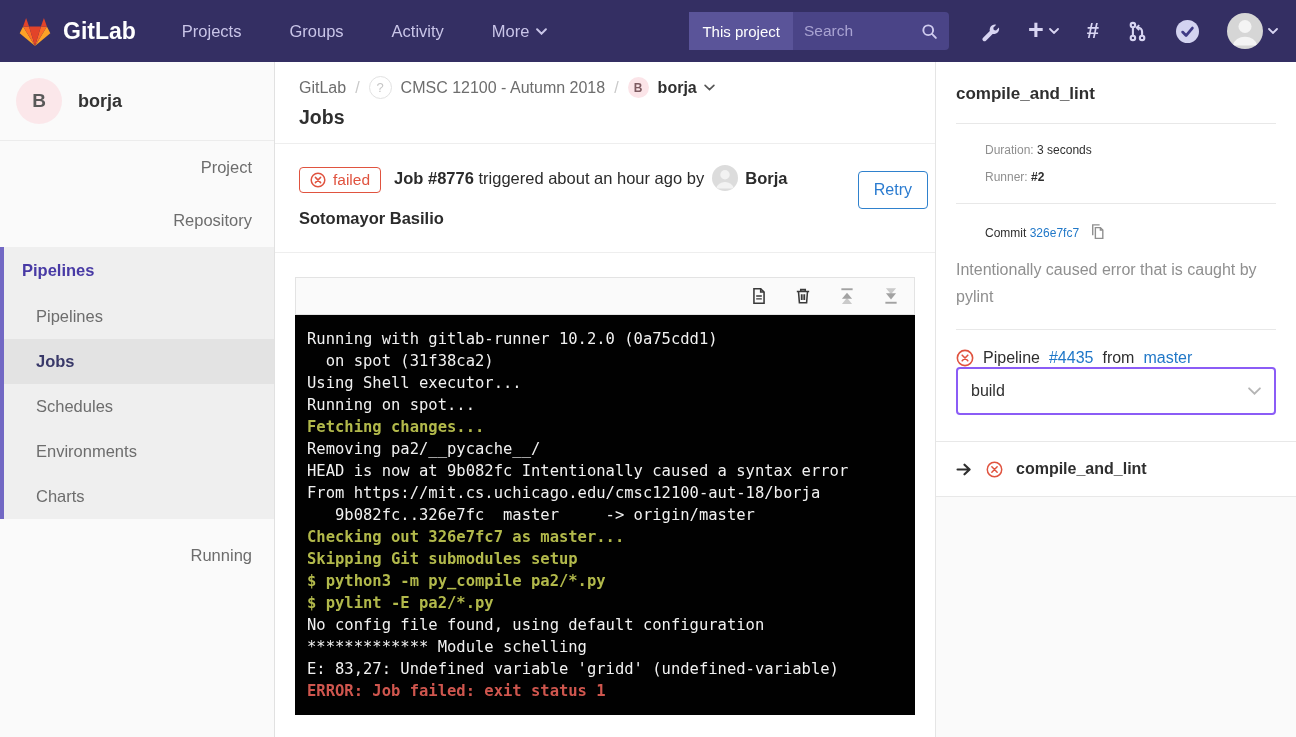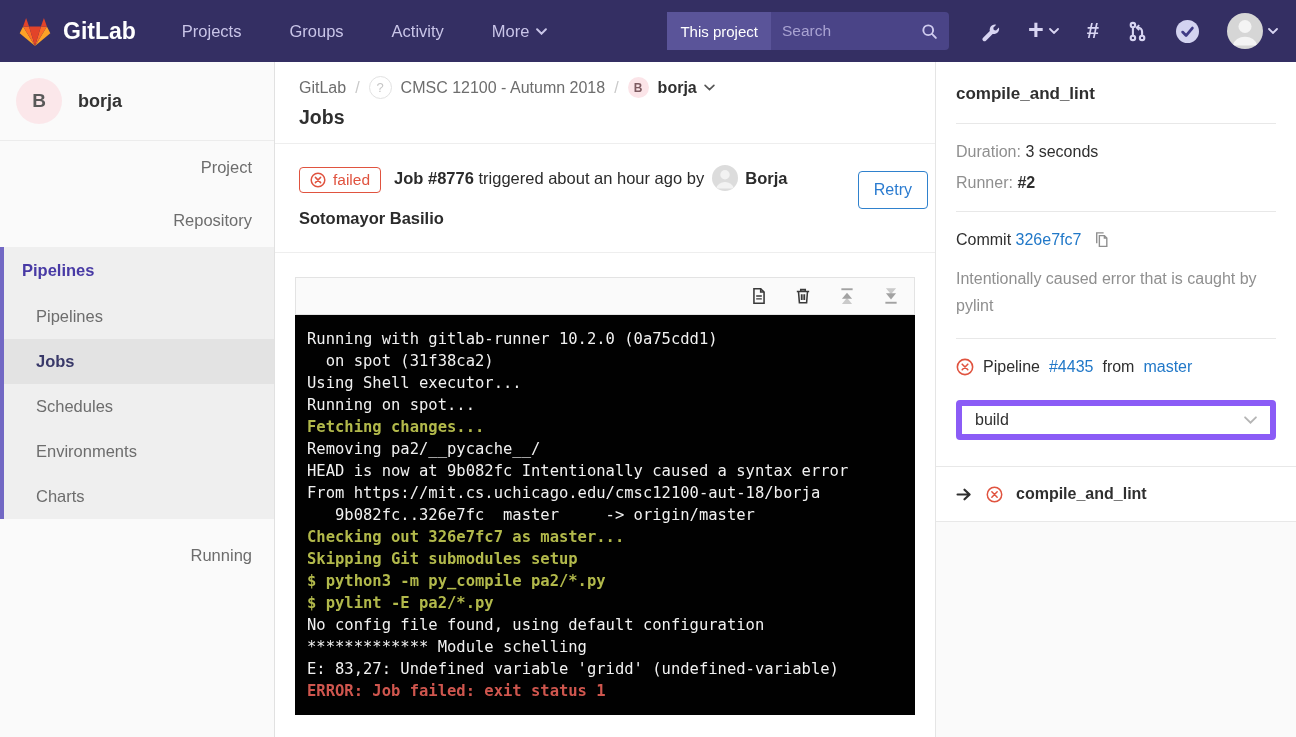--- a/index.html
+++ b/index.html
@@ -13,21 +13,21 @@
 
   
   .navbar{position:absolute;top:0;left:0;width:1296px;height:62px;
     background:var(--navbar-bg,#342f63);display:flex;align-items:center;padding:0 18px;z-index:5;}
   .logo{display:flex;align-items:center;gap:11px;cursor:pointer;}
   .logo-text{color:#fff;font-size:23px;font-weight:bold;}
   .nav-links{display:flex;gap:48px;margin-left:46px;}
   .nav-link{color:#c9c5e8;font-size:16.5px;cursor:pointer;display:flex;align-items:center;gap:7px;}
   .searchbar{display:flex;margin-left:auto;height:38px;border-radius:4px;overflow:hidden;padding-left:44px;}
   .search-scope{background:#5a5499;color:#fff;font-size:15px;padding:0 13px;display:flex;align-items:center;border:none;cursor:pointer;font-family:inherit;white-space:nowrap;}
-  .search-field{background:#4a4487;display:flex;align-items:center;width:178px;padding:0 11px;}
+  .search-field{background:#4a4487;display:flex;align-items:center;width:156px;padding:0 11px;}
   .search-field input{flex:1;min-width:0;background:transparent;border:none;outline:none;color:#e9e7f8;font-size:15.5px;font-family:inherit;}
   .search-field input::placeholder{color:#a9a3d2;}
   .nav-icons{display:flex;align-items:center;gap:28px;margin-left:30px;color:#d8d5f2;}
   .nav-icon{display:flex;align-items:center;gap:5px;cursor:pointer;color:#d8d5f2;}
   .icon-hash{font-size:22px;font-weight:bold;line-height:1;}
   .icon-plus{font-size:27px;font-weight:bold;line-height:0.8;}
   .nav-avatar{width:36px;height:36px;border-radius:50%;background:#d6d6d6;overflow:hidden;flex:none;}
 
   
   .sidebar{position:absolute;top:62px;left:0;width:275px;bottom:0;background:#fafafa;border-right:1px solid #e1e1e1;}
@@ -71,29 +71,29 @@
   .term-line{white-space:pre;}
   .term-line[data-style="section"]{color:var(--terminal-green,#b2b94b);font-weight:bold;}
   .term-line[data-style="error"]{color:var(--terminal-error,#cf564e);font-weight:bold;}
 
   
   .rightbar{position:absolute;top:62px;left:935px;right:0;bottom:0;background:#fafafa;
     border-left:1px solid #e5e5e5;display:flex;flex-direction:column;}
   .rb-top{background:#fff;padding:22px 20px 26px;}
   .rb-title{font-size:17px;font-weight:bold;color:#2f2f2f;}
   .rb-div{border-top:1px solid #e8e8e8;margin:19px 0;}
-  .rb-row{font-size:16px;color:#2f2f2f;margin-bottom:13px;}
+  .rb-row{font-size:12px;color:#2f2f2f;margin-bottom:13px;margin-left:29px;}
   .rb-row:last-child{margin-bottom:0;}
   .rb-label{color:#8f8f8f;}
   .rb-link{color:var(--link-blue,#2178c8);cursor:pointer;}
   .copy-icon{color:#8f8f8f;vertical-align:-3px;margin-left:7px;cursor:pointer;display:inline-block;}
   .rb-desc{color:#8f8f8f;font-size:16px;line-height:1.7;}
   .rb-pipeline{display:flex;align-items:center;gap:9px;font-size:16px;color:#2f2f2f;}
   .status-icon{display:inline-flex;color:var(--status-red,#e0533f);flex:none;}
-  .stage-dd{margin-top:24px;border:6px solid #8b5cf6;border-radius:4px;height:40px;display:flex;
+  .stage-dd{margin-top:0;border:2px solid #8b5cf6;border-radius:4px;height:48px;display:flex;
     align-items:center;justify-content:space-between;padding:0 13px;font-size:16px;color:#2f2f2f;cursor:pointer;background:#fff;}
   .dd-chevron{color:#b5b5b5;display:flex;}
   .rb-jobsrow{background:#fff;border-top:1px solid #e8e8e8;border-bottom:1px solid #e8e8e8;
     padding:18px 20px;display:flex;align-items:center;gap:13px;font-size:16px;color:#2f2f2f;cursor:pointer;}
   .rb-jobsrow b{font-size:16px;}
   .rb-fill{flex:1;background:#fafafa;}
   .chev{display:flex;}
 </style>
 </head>
 <body>

